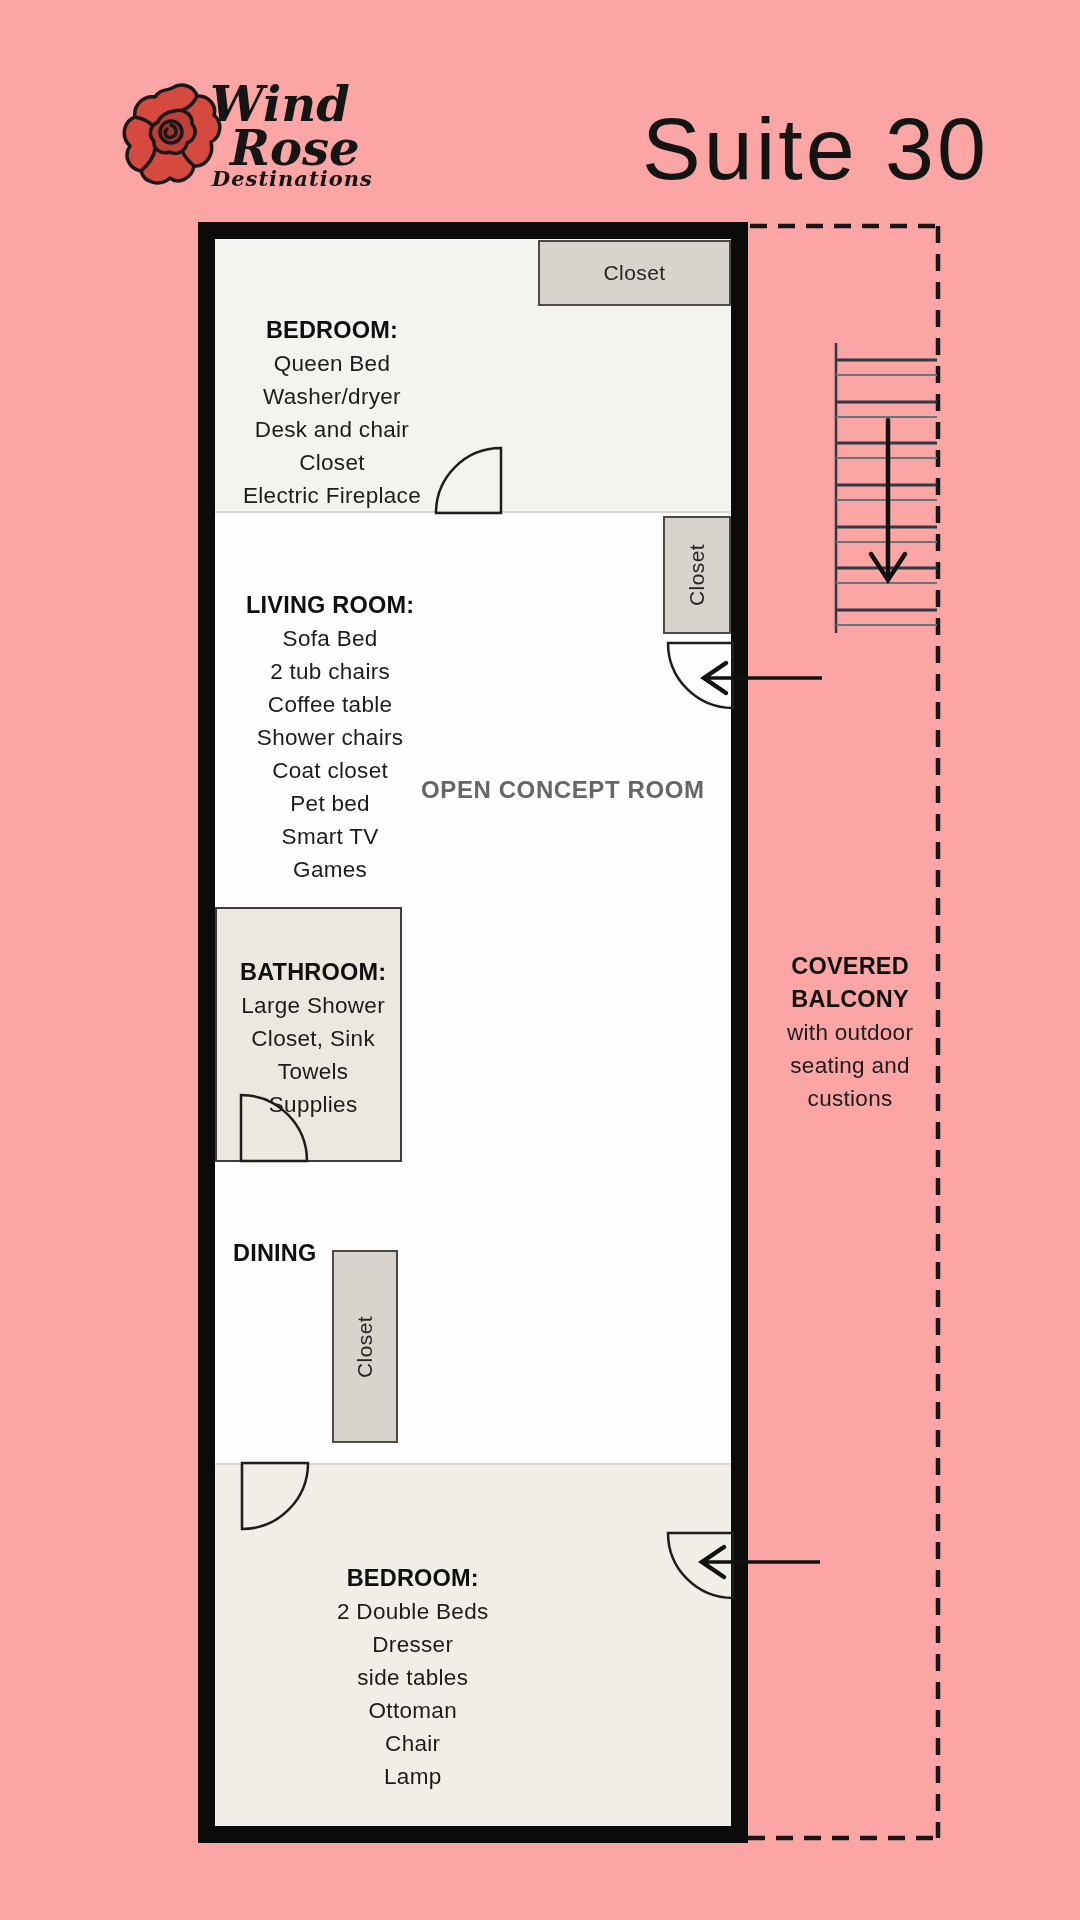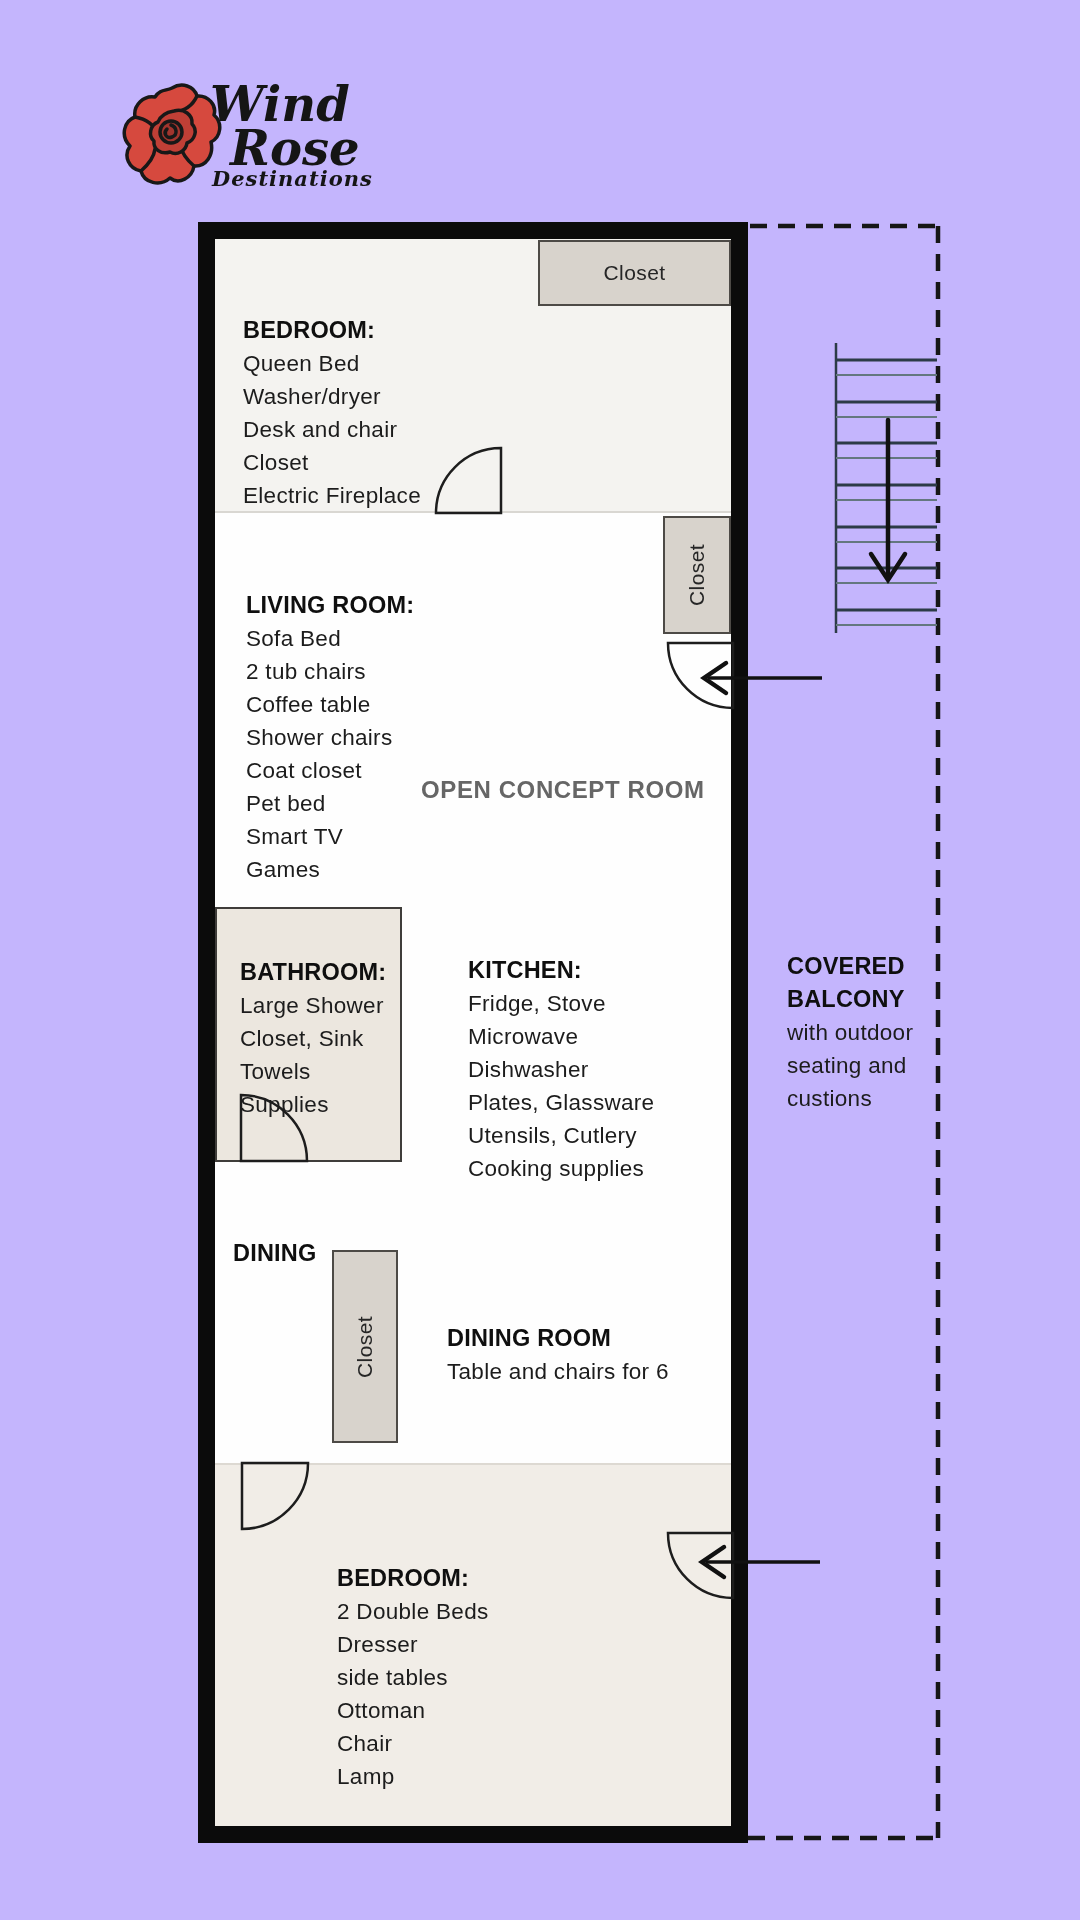--- a/index.html
+++ b/index.html
@@ -2,22 +2,22 @@
 <html style="--wall: #0b0b0b; --bedroom_top_fill: #f4f3f0; --bedroom_bottom_fill: #f1ede7; --bathroom_fill: #ece7df; --closet_fill: #d8d3cc; --closet_border: #4d4a46; --stair_dark: #2c3b47; --stair_light: #64777f; --open_concept_text: #666666; --rose_red: #d6493e; --rose_mid: #c03f36; --rose_dark: #a2352e; --ink: #1a1a1a;"><head>
 <meta charset="utf-8">
 <style>
   :root{
     --wall:#0b0b0b; --bedroom_top_fill:#f4f3f0; --bedroom_bottom_fill:#f1ede7;
     --bathroom_fill:#ece7df; --closet_fill:#d8d3cc; --closet_border:#4d4a46;
     --stair_dark:#2c3b47; --stair_light:#64777f; --open_concept_text:#666666;
     --rose_red:#d6493e; --rose_mid:#c03f36; --rose_dark:#a2352e; --ink:#1a1a1a;
   }
   html,body{margin:0;padding:0;background:#ffffff;}
-  .canvas{position:relative;width:1080px;height:1920px;background:#c4b5fd;overflow:hidden;
-          font-family:"Liberation Sans",sans-serif;color:var(--ink);}
+  .canvas{position:relative;width:1080px;height:1920px;background:#fca5a5;overflow:hidden;
+          font-family:"Liberation Sans",sans-serif;color:var(--ink);text-align:center;}
   .abs{position:absolute;}
 
   
   .brand-word{position:absolute;font-family:"DejaVu Serif",serif;font-style:italic;font-weight:700;
               color:#151515;line-height:1;}
   .brand-w1{left:210px;top:80px;font-size:48px;}
   .brand-w2{left:230px;top:124px;font-size:48px;}
   .brand-tag{left:212px;top:168px;font-size:21px;letter-spacing:1px;}
 
   .suite-title{position:absolute;left:642px;top:98px;font-size:88px;font-weight:400;
@@ -77,20 +77,21 @@
       <path d="M52,30 C62,27 71,34 70,43 C76,49 73,59 65,62 C64,70 55,75 48,71
                C39,74 31,68 32,60 C26,55 28,44 36,41 C39,33 46,31 52,30 Z" style="fill:var(--rose_mid)"></path>
       <circle cx="49" cy="51" r="11" style="fill:var(--rose_dark)"></circle>
       <path d="M49,44 C55,46 56,54 50,56 C44,58 41,52 45,48" fill="none"></path>
     </g>
   </svg>
   <div class="brand-word brand-w1">Wind</div>
   <div class="brand-word brand-w2">Rose</div>
   <div class="brand-word brand-tag">Destinations</div>
 
+  <div class="suite-title">Suite 30</div>
 
   <div class="plan-outline"></div>
   <div class="region r-bed-top"></div>
   <div class="region r-bed-bottom"></div>
   <div class="region r-bath"></div>
 
   <div class="closet closet-top">
     <span>Closet</span>
   </div>
   <div class="closet closet-living rot">
@@ -170,38 +171,25 @@
   <div class="open-label" style="left:421px;top:776px;">OPEN CONCEPT ROOM</div>
 
   <div class="room-block" style="left:240px;top:920px;">
     <div class="rt">BATHROOM:</div>
     <div>Large Shower</div>
     <div>Closet, Sink</div>
     <div>Towels</div>
     <div>Supplies</div>
   </div>
 
-  <div class="room-block" style="left:468px;top:918px;">
-    <div class="rt">KITCHEN:</div>
-    <div>Fridge, Stove</div>
-    <div>Microwave</div>
-    <div>Dishwasher</div>
-    <div>Plates, Glassware</div>
-    <div>Utensils, Cutlery</div>
-    <div>Cooking supplies</div>
-  </div>
 
   <div class="room-block" style="left:233px;top:1201px;">
     <div class="rt">DINING</div>
   </div>
 
-  <div class="room-block" style="left:447px;top:1286px;">
-    <div class="rt">DINING ROOM</div>
-    <div>Table and chairs for 6</div>
-  </div>
 
   <div class="room-block" style="left:337px;top:1526px;">
     <div class="rt">BEDROOM:</div>
     <div>2 Double Beds</div>
     <div>Dresser</div>
     <div>side tables</div>
     <div>Ottoman</div>
     <div>Chair</div>
     <div>Lamp</div>
   </div>

